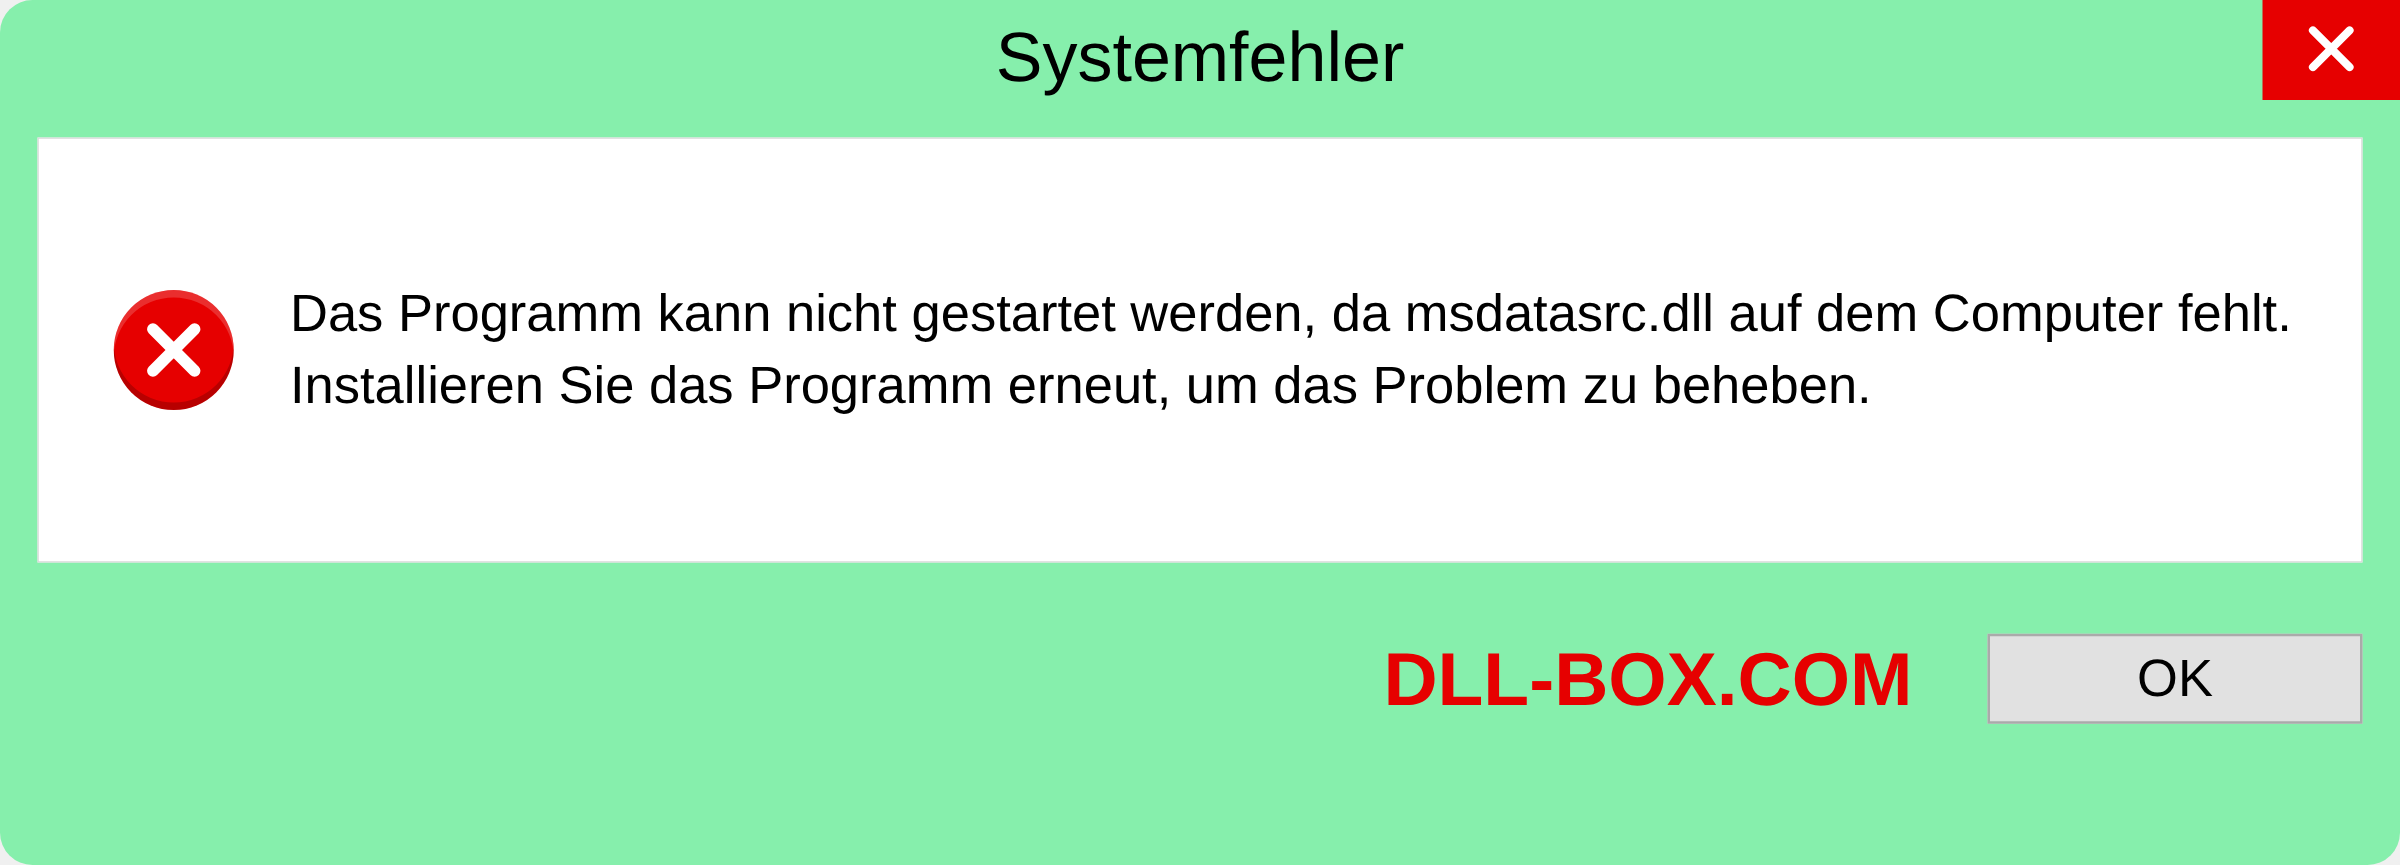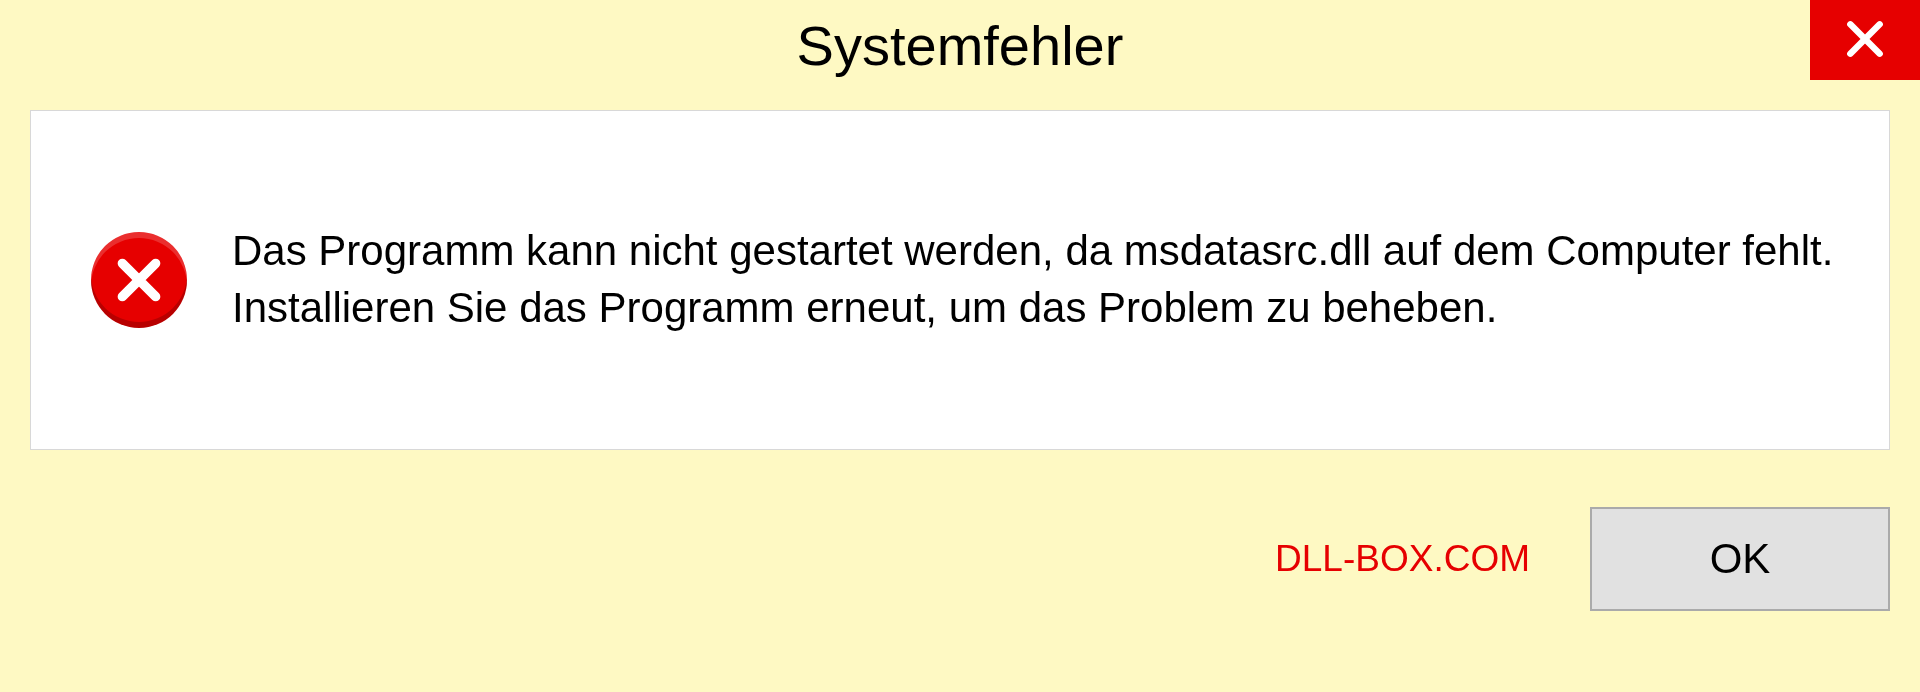--- a/index.html
+++ b/index.html
@@ -11,22 +11,23 @@
       width: 1920px;
       height: 692px;
       font-family: "Segoe UI", Tahoma, Arial, sans-serif;
       background: #f0f0f0;
       position: relative;
       overflow: hidden;
     }
     .dialog {
       width: 100%;
       height: 100%;
-      background: #fef9c3;
+      background: #86efac;
       position: relative;
+      border-radius: 26px;
     }
     .title-bar {
       display: flex;
       align-items: center;
       justify-content: center;
       height: 90px;
       position: relative;
     }
     .title-text {
       font-size: 56px;
@@ -82,29 +83,29 @@
       color: #000;
     }
     .footer {
       display: flex;
       align-items: center;
       justify-content: flex-end;
       padding: 20px 30px 30px 30px;
       gap: 60px;
     }
     .watermark {
-      font-size: 37px;
-      font-weight: 400;
+      font-size: 60px;
+      font-weight: 700;
       color: #e60000;
       letter-spacing: 0px;
       font-family: Arial, sans-serif;
     }
     .ok-button {
       width: 300px;
-      height: 104px;
+      height: 72px;
       background: #e1e1e1;
       border: 2px solid #aaa;
       font-size: 42px;
       color: #000;
       cursor: pointer;
       display: flex;
       align-items: center;
       justify-content: center;
     }
   </style>

